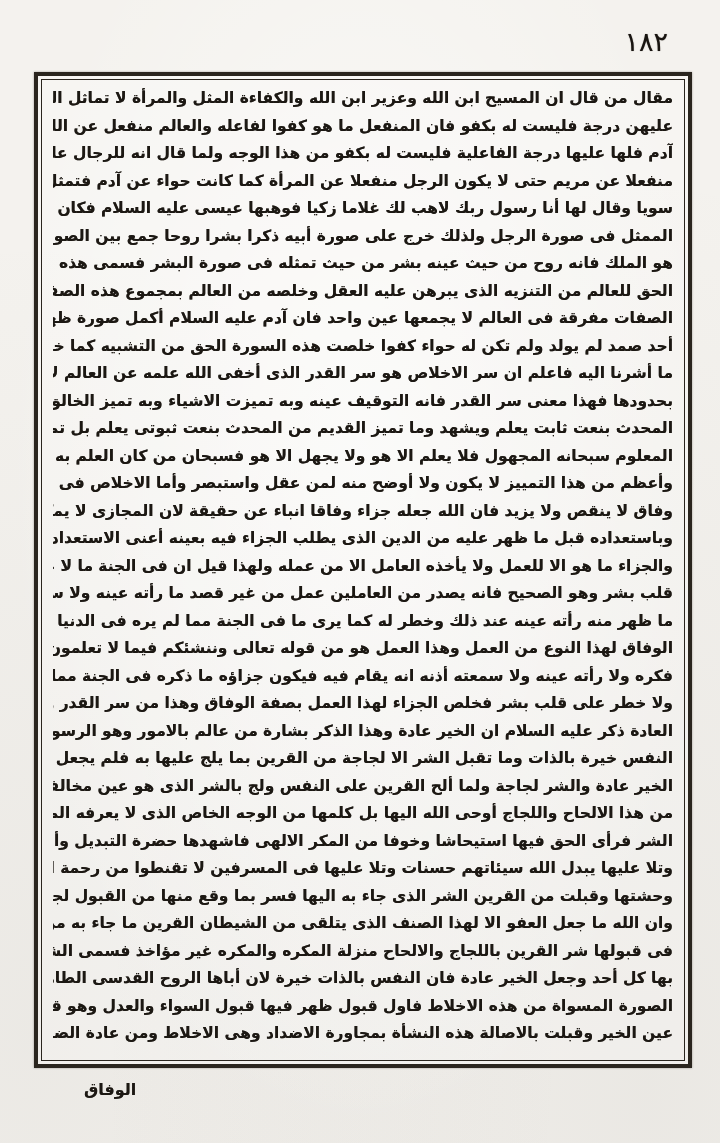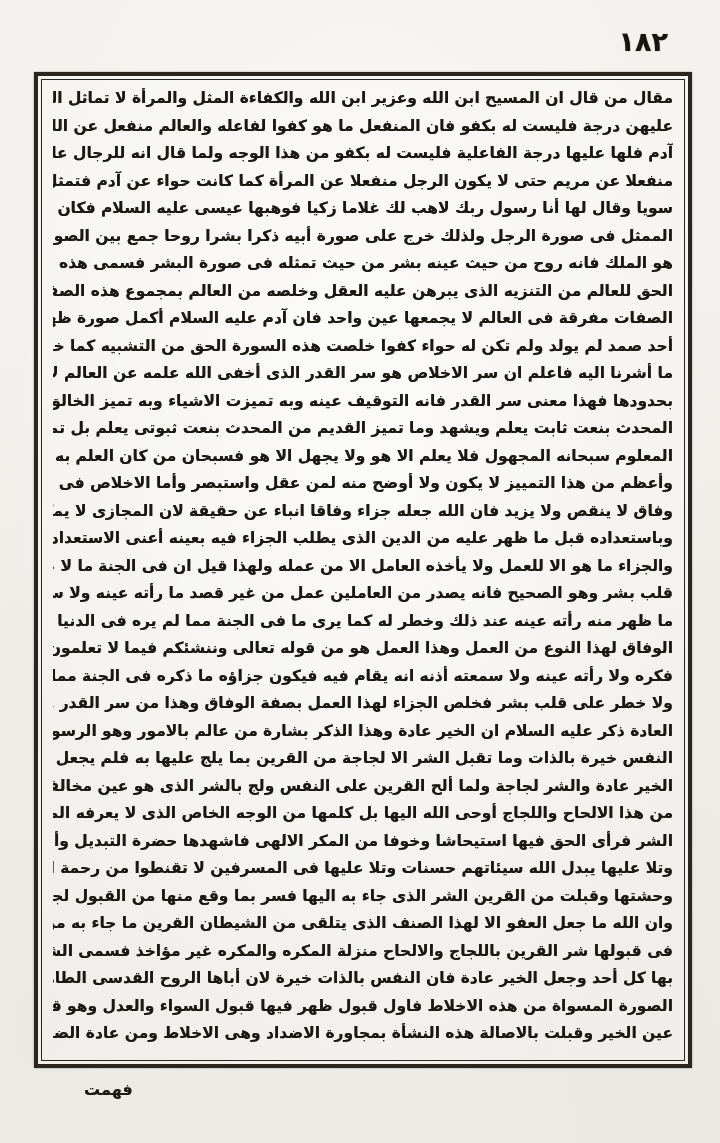--- a/index.html
+++ b/index.html
@@ -19,21 +19,21 @@
     font-family: "DejaVu Sans", sans-serif;
     color: #1b1712;
   }
 
   
   .pagenum {
     position: absolute;
     top: 26px;
     right: 52px;
     font-size: 27px;
-    font-weight: bold;
+    font-weight: normal;
     letter-spacing: 2px;
     color: #181410;
     text-shadow: 0 0 1px rgba(20,16,10,0.55);
     text-align: right;
   }
 
   
   .frame {
     position: absolute;
     left: 34px;
@@ -126,15 +126,15 @@
           <div class="line">وحشتها وقبلت من القرين الشر الذى جاء به اليها فسر بما وقع منها من القبول لجهلها بعموم الرحمة وعموم العفو والمغفرة</div>
           <div class="line">وان الله ما جعل العفو الا لهذا الصنف الذى يتلقى من الشيطان القرين ما جاء به من الشر وما علم ان الله قد جعل النفس</div>
           <div class="line">فى قبولها شر القرين باللجاج والالحاح منزلة المكره والمكره غير مؤاخذ فسمى الشر لجاجة بشارة الهية لا يشعر</div>
           <div class="line">بها كل أحد وجعل الخير عادة فان النفس بالذات خيرة لان أباها الروح القدسى الطاهر فطبعها الخير لا غيره وأمها هذه</div>
           <div class="line">الصورة المسواة من هذه الاخلاط فاول قبول ظهر فيها قبول السواء والعدل وهو قوله فسواك فعدلك وقبول العدل</div>
           <div class="line">عين الخير وقبلت بالاصالة هذه النشأة بمجاورة الاضداد وهى الاخلاط ومن عادة الضد المنافرة عن ضده ولم يوجد هنا</div>
         </div>
     </div>
   </div>
 
-  <div class="catchword">فهمت</div>
+  <div class="catchword">الوفاق</div>
 
 </div>
 
 </body></html>

